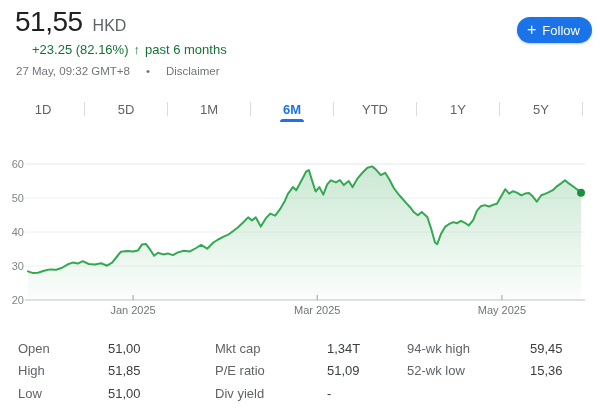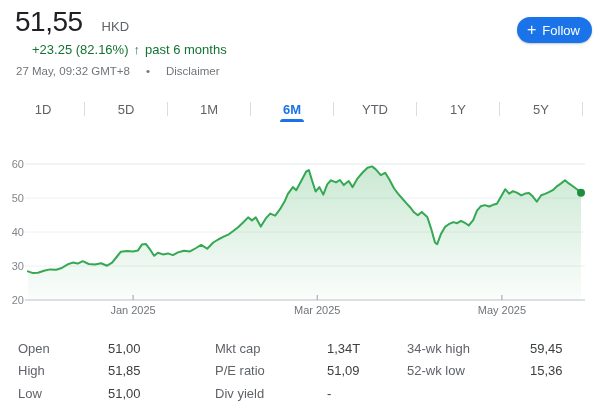--- a/index.html
+++ b/index.html
@@ -3,23 +3,23 @@
 <meta charset="utf-8">
 <style>
   html,body{margin:0;padding:0}
   body{
     width:600px;height:412px;position:relative;overflow:hidden;background:#fff;
     font-family:"Liberation Sans","DejaVu Sans",sans-serif;
     -webkit-font-smoothing:antialiased;
   }
   .layer{position:absolute}
   
-  .price-row{left:15px;top:6px;display:flex;align-items:baseline;gap:19px}
+  .price-row{left:15px;top:6px;display:flex;align-items:baseline;gap:10px}
   .price{font-size:28px;color:var(--text-primary);letter-spacing:-0.5px}
-  .currency{font-size:13px;color:var(--text-secondary)}
+  .currency{font-size:16px;color:var(--text-secondary)}
   .change-row{left:32px;top:42px;display:flex;align-items:center;gap:5px;
     font-size:13px;color:var(--text-green)}
   .arrow{font-size:13px;font-weight:bold;line-height:1}
   .meta-row{left:16px;top:65px;display:flex;align-items:center;gap:16px;
     font-size:11.5px;color:var(--text-tertiary)}
   .meta-row a{color:var(--text-tertiary);text-decoration:none;cursor:pointer}
   .follow{left:517px;top:17px;height:26px;padding:0 12px 0 10px;border:none;
     border-radius:14px;background:var(--accent-blue);color:#fff;font-size:13px;
     display:flex;align-items:center;gap:6px;cursor:pointer;
     font-family:inherit;box-shadow:0 1px 2px rgba(60,64,67,.3)}
@@ -140,20 +140,20 @@
     <span class="val">51,09</span>
   </div>
   <div class="srow">
     <span class="lbl">Div yield</span>
     <span class="val">-</span>
   </div>
 </div>
 
 <div class="layer scol scol3">
   <div class="srow">
-    <span class="lbl">34-wk high</span>
+    <span class="lbl">94-wk high</span>
     <span class="val">59,45</span>
   </div>
   <div class="srow">
     <span class="lbl">52-wk low</span>
     <span class="val">15,36</span>
   </div>
 </div>
 
 </body></html>

